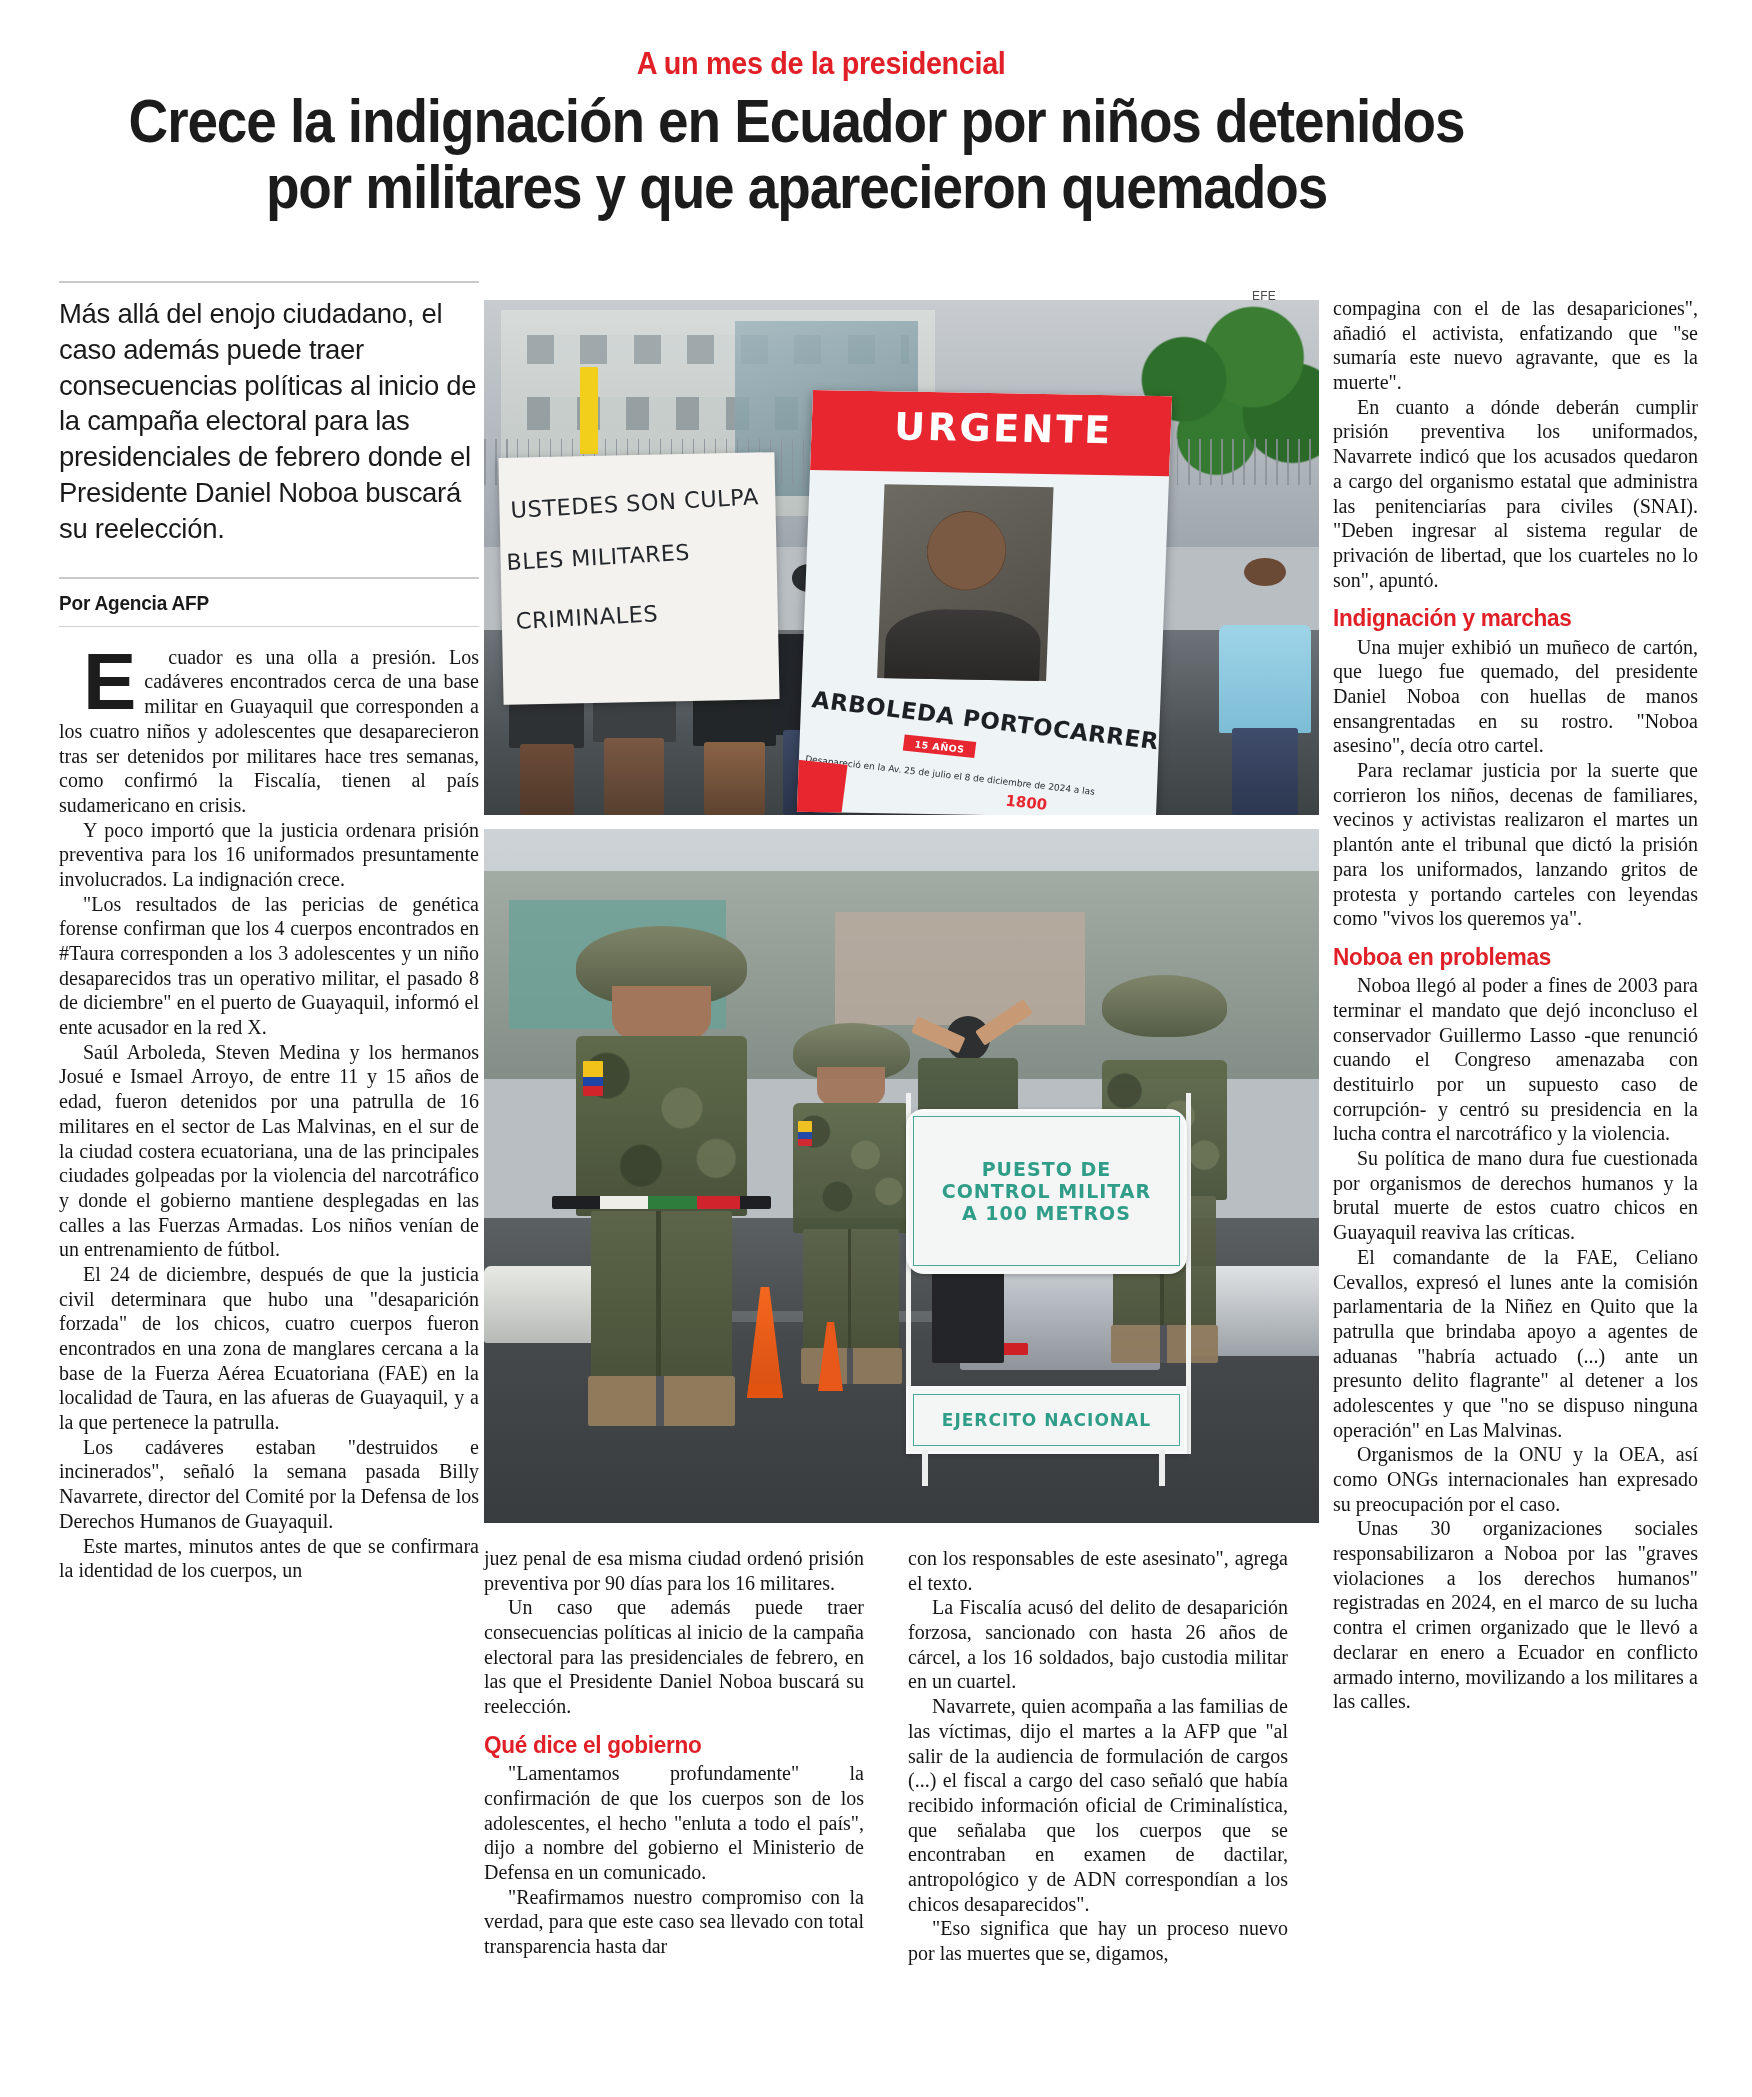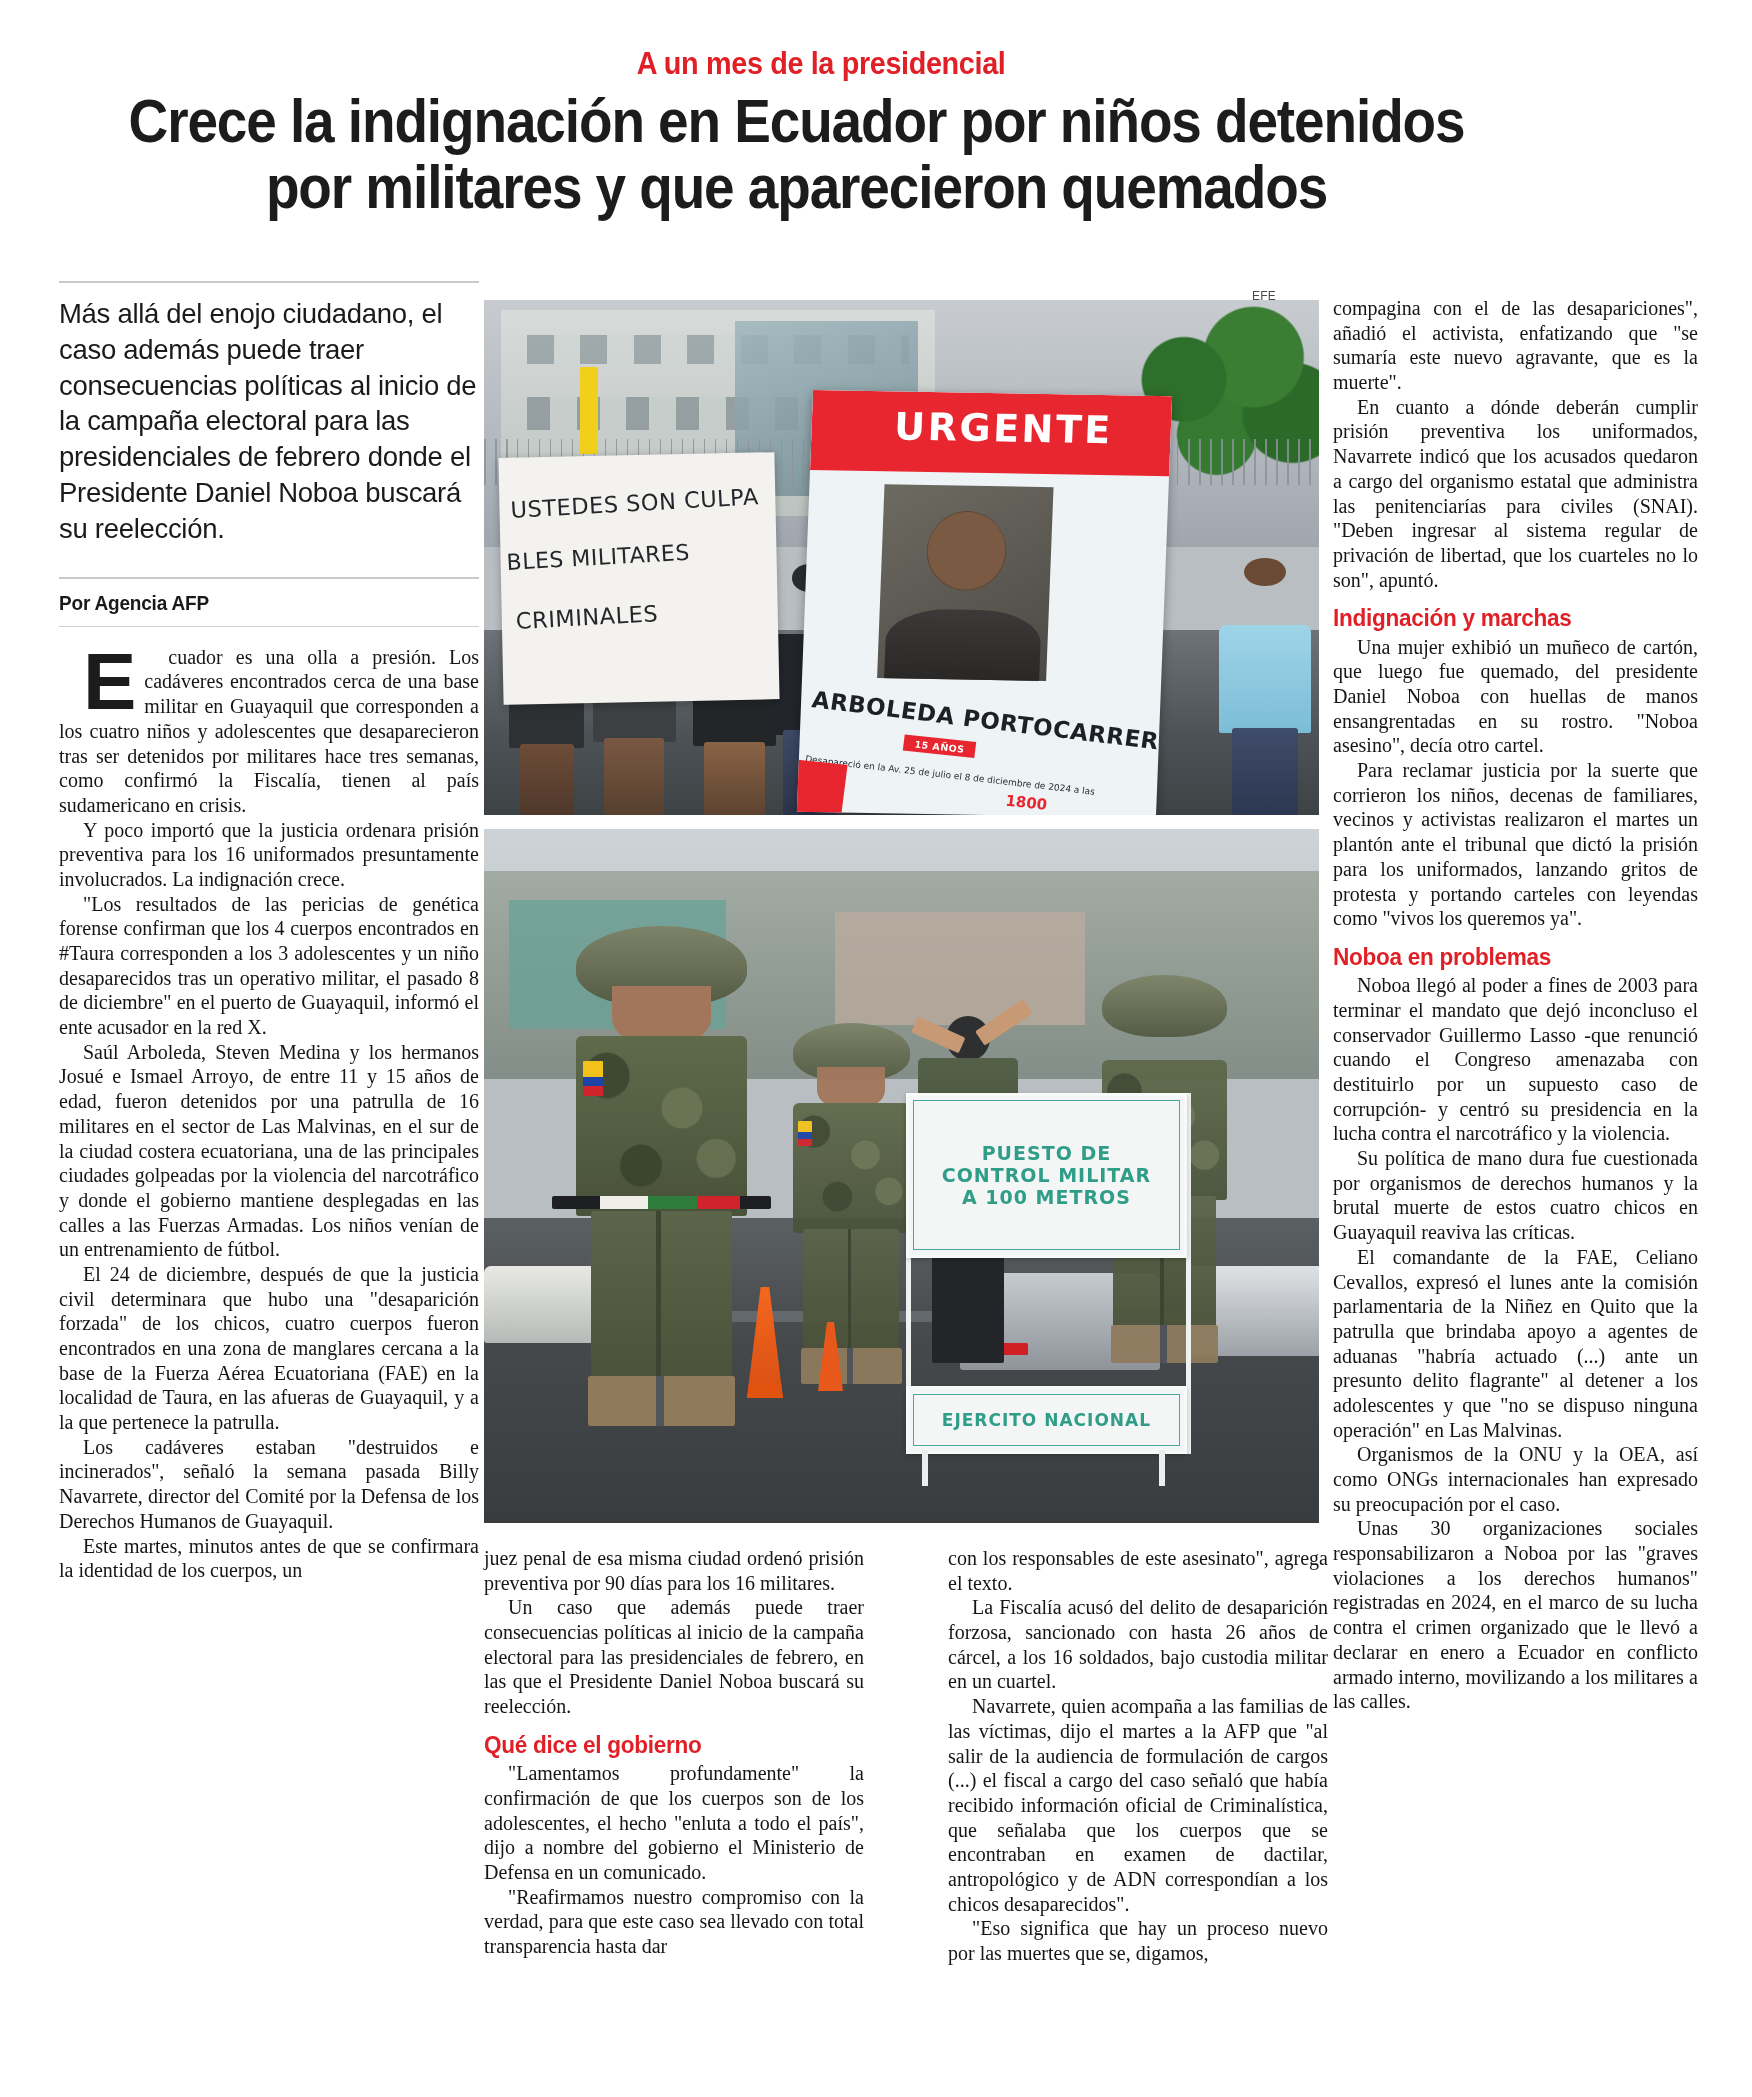--- a/index.html
+++ b/index.html
@@ -375,38 +375,38 @@
     box-shadow: 0 1.5px 5px rgba(0,0,0,.22);
   }
   .sign-panel .in{
     position:absolute; inset:4.5px; border:1.5px solid #4aa89a;
     display:flex; flex-direction:column; align-items:center; justify-content:center;
   }
   .sign-panel .in span{
     font-family:"DejaVu Sans", sans-serif; font-weight:bold;
     color:#2f9d88; letter-spacing:1px; line-height:1.18; white-space:nowrap;
   }
-  #sign-top{ left:0; top:0; width:100%; height:44%; }
+  #sign-top{ left:0; top:16px; width:100%; height:44%;border-radius:18px; }
   #sign-top .in span{ font-size:19px; }
   #sign-bottom{ left:0; bottom:0; width:100%; height:17%;text-align:center; }
   #sign-bottom .in span{ font-size:17px; }
   .sign-legs{ position:absolute; left:6%; bottom:-9%; width:88%; height:10%;}
   .sign-legs::before,.sign-legs::after{
     content:""; position:absolute; bottom:0; width:6px; height:100%;
     background:#eceeed;}
   .sign-legs::before{ left:0; } .sign-legs::after{ right:0; }
 
   
   .col-bottom {
     position: absolute;
     top: 1546px;
     width: 380px;
   }
   #col-b2 { left: 484px; }
-  #col-b3 { left: 908px; margin-left: 40px; }
+  #col-b3 { left: 908px; }
   #col-right-top { position:absolute; left: 1333px; top: 296px; width: 365px; }
 
   .sp-top { margin-top: 0; }
 </style>
 </head>
 <body>
 
 <div class="page">
 
   <div class="head-block">

